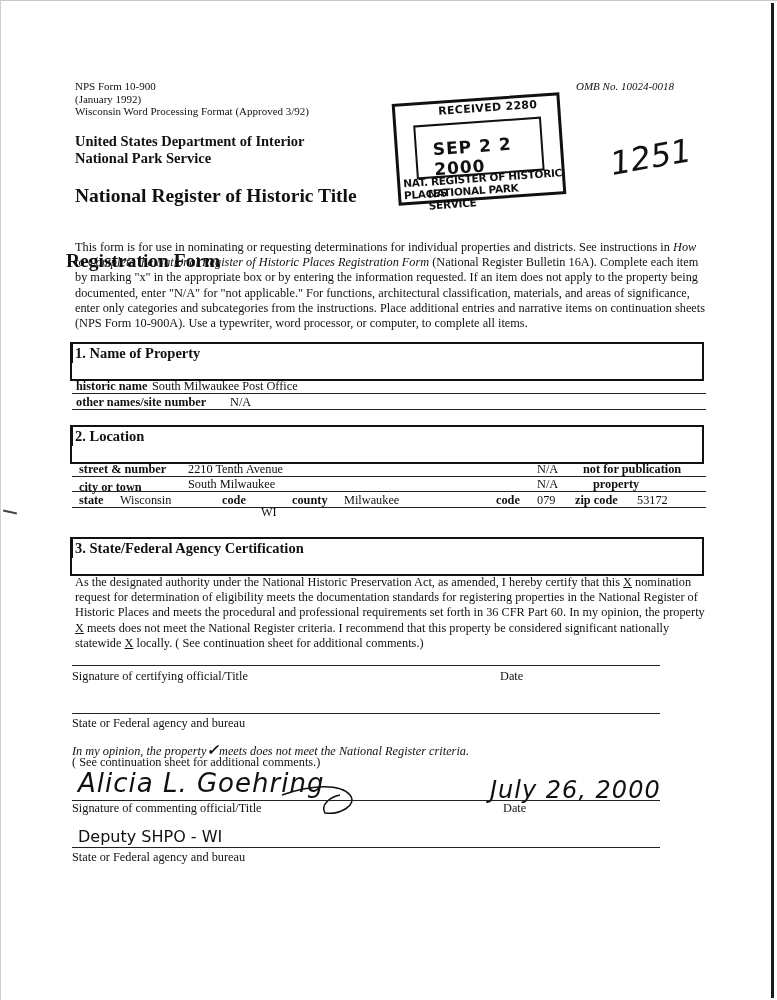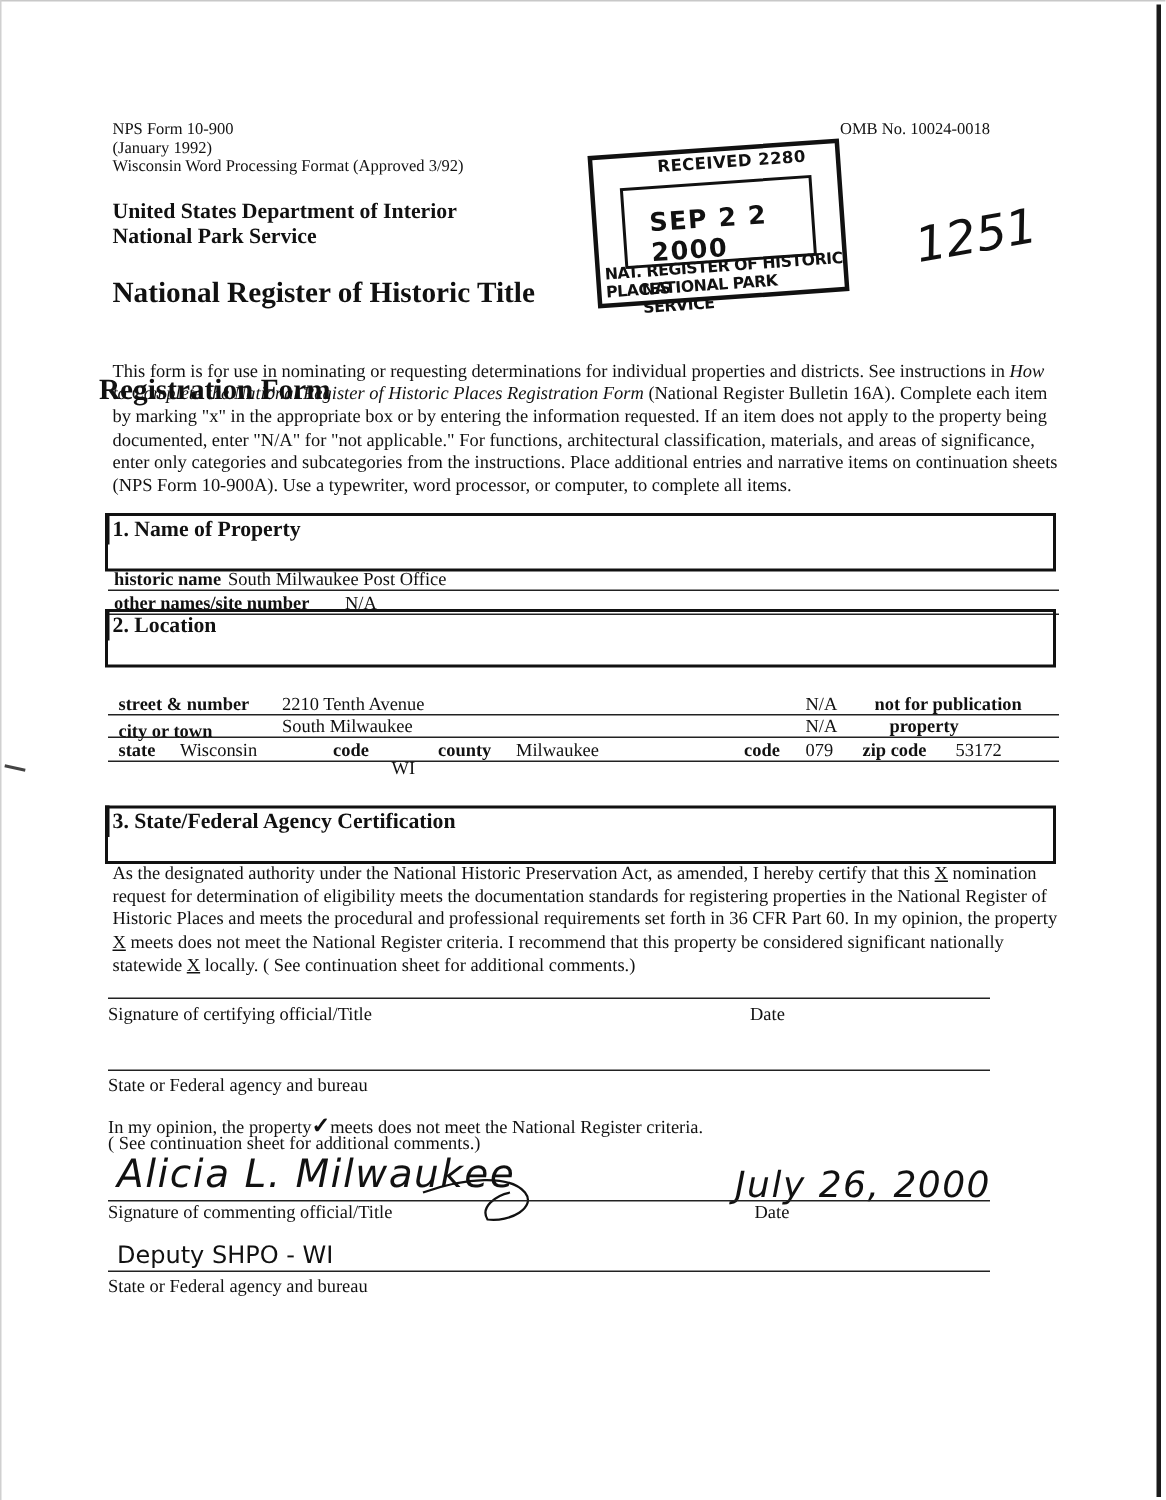--- a/index.html
+++ b/index.html
@@ -35,21 +35,21 @@
 </head>
 <body>
 
 <div class="page-border-top"></div>
 <div class="page-border-left"></div>
 <div class="page-edge-right"></div>
 
 <div class="abs small" style="left:75px;top:80px;">NPS Form 10-900</div>
 <div class="abs small" style="left:75px;top:93px;">(January 1992)</div>
 <div class="abs small" style="left:75px;top:105px;">Wisconsin Word Processing Format (Approved 3/92)</div>
-<div class="abs small" style="left:560px;top:80px;">OMB No. 10024-0018</div>
+<div class="abs small" style="left:576px;top:80px;font-style:italic;">OMB No. 10024-0018</div>
 
 <div class="abs agency" style="left:75px;top:132px;">United States Department of Interior</div>
 <div class="abs agency" style="left:75px;top:149px;">National Park Service</div>
 
 <div class="abs big-title" style="left:75px;top:184px;">National Register of Historic Title</div>
 <div class="abs big-title" style="left:66px;top:206px;margin-top:43px;">Registration Form</div>
 
 <div class="stamp">
   <div class="stamp-outer"></div>
   <div class="stamp-received">RECEIVED  2280</div>
@@ -66,21 +66,21 @@
 
 <div class="section-box" style="top:342px;"><span>1.  Name of Property</span></div>
 
 <div class="abs lbl" style="left:76px;top:379px;">historic name</div>
 <div class="abs val" style="left:152px;top:379px;">South Milwaukee Post Office</div>
 <div class="rule" style="left:72px;top:393px;width:634px;"></div>
 <div class="abs lbl" style="left:76px;top:395px;">other names/site number</div>
 <div class="abs val" style="left:230px;top:395px;">N/A</div>
 <div class="rule" style="left:72px;top:409px;width:634px;"></div>
 
-<div class="section-box" style="top:406px;"><span>2. Location</span></div>
+<div class="section-box" style="top:425px;"><span>2. Location</span></div>
 
 <div class="abs lbl" style="left:79px;top:462px;">street &amp; number</div>
 <div class="abs val" style="left:188px;top:462px;">2210 Tenth Avenue</div>
 <div class="abs val" style="left:537px;top:462px;">N/A</div>
 <div class="abs lbl" style="left:583px;top:462px;">not for publication</div>
 <div class="rule" style="left:72px;top:476px;width:634px;"></div>
 
 <div class="abs lbl" style="left:79px;top:480px;">city or town</div>
 <div class="abs val" style="left:188px;top:477px;">South Milwaukee</div>
 <div class="abs val" style="left:537px;top:477px;">N/A</div>
@@ -105,24 +105,24 @@
 
 <div class="abs para" style="left:75px;top:575px;width:632px;"><span>As the designated authority under the National Historic Preservation Act, as amended, I hereby certify that this </span><span class="u">X</span><span> nomination request for determination of eligibility meets the documentation standards for registering properties in the National Register of Historic Places and meets the procedural and professional requirements set forth in 36 CFR Part 60. In my opinion, the property </span><span class="u">X</span><span> meets    does not meet the National Register criteria. I recommend that this property be considered significant nationally    statewide </span><span class="u">X</span><span> locally. (   See continuation sheet for additional comments.)</span></div>
 
 <div class="rule" style="left:72px;top:665px;width:588px;"></div>
 <div class="abs val" style="left:72px;top:669px;">Signature of certifying official/Title</div>
 <div class="abs val" style="left:500px;top:669px;">Date</div>
 
 <div class="rule" style="left:72px;top:713px;width:588px;"></div>
 <div class="abs val" style="left:72px;top:716px;">State or Federal agency and bureau</div>
 
-<div class="abs val" style="left:72px;top:741px;"><span>In my opinion, the property</span><span style="font-weight:bold;font-size:15px;">✓</span><span>meets    does not meet the National Register criteria.</span></div>
+<div class="abs val" style="left:72px;top:741px;font-style:italic;"><span>In my opinion, the property</span><span style="font-weight:bold;font-size:15px;">✓</span><span>meets    does not meet the National Register criteria.</span></div>
 <div class="abs val" style="left:72px;top:755px;">(   See continuation sheet for additional comments.)</div>
 
-<div class="abs hand" style="left:78px;top:768px;font-size:26px;letter-spacing:1px;">Alicia L. Milwaukee</div>
+<div class="abs hand" style="left:78px;top:768px;font-size:26px;letter-spacing:1px;">Alicia L. Goehring</div>
 <svg class="abs" style="left:280px;top:775px;" width="80" height="45">
   <path d="M2 20 C 30 10, 60 8, 70 20 C 78 30, 60 40, 45 38 C 40 30, 50 22, 60 20" stroke="#111" stroke-width="1.5" fill="none"></path>
 </svg>
 <div class="abs hand" style="left:490px;top:776px;font-size:24px;letter-spacing:1px;">July 26, 2000</div>
 <div class="rule" style="left:72px;top:800px;width:588px;"></div>
 <div class="abs val" style="left:72px;top:801px;">Signature of commenting official/Title</div>
 <div class="abs val" style="left:503px;top:801px;">Date</div>
 
 <div class="abs hand" style="left:78px;top:827px;font-size:16px;font-style:normal;">Deputy SHPO - WI</div>
 <div class="rule" style="left:72px;top:847px;width:588px;"></div>

